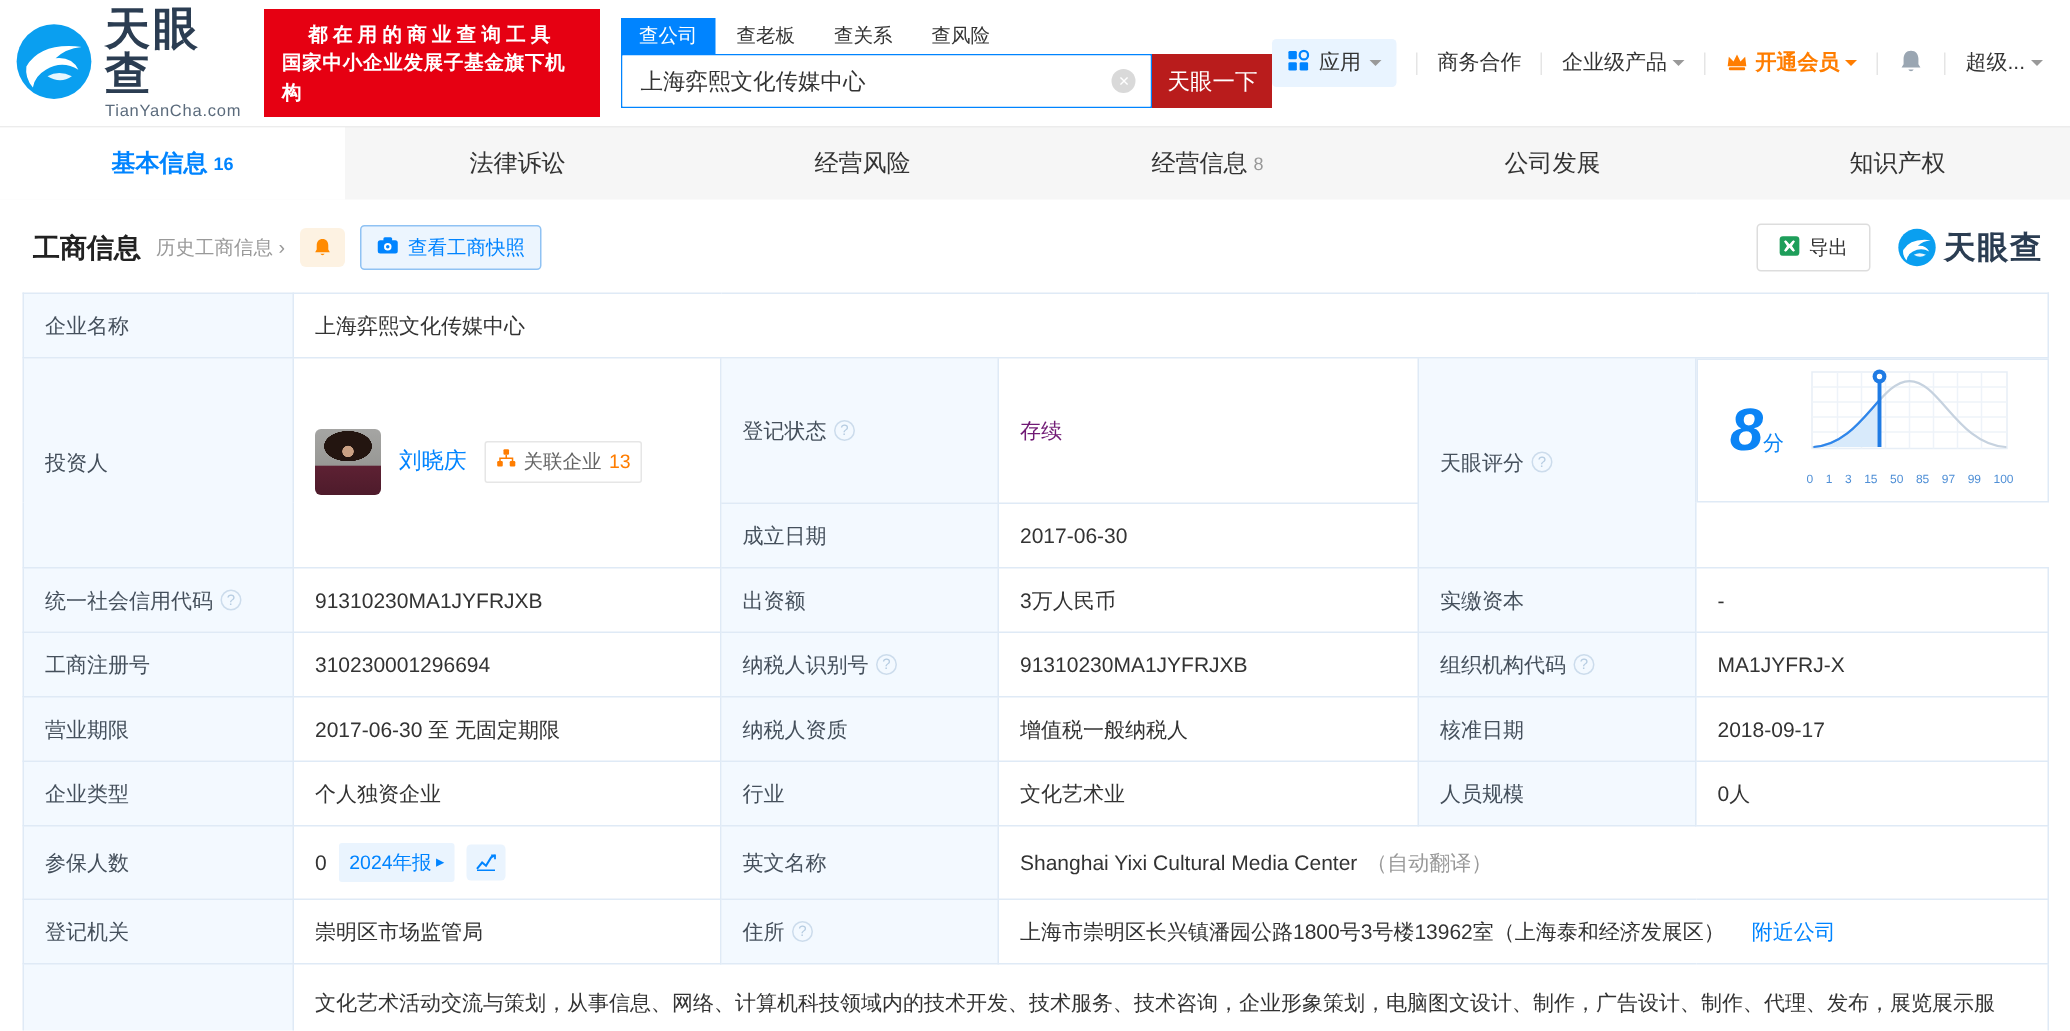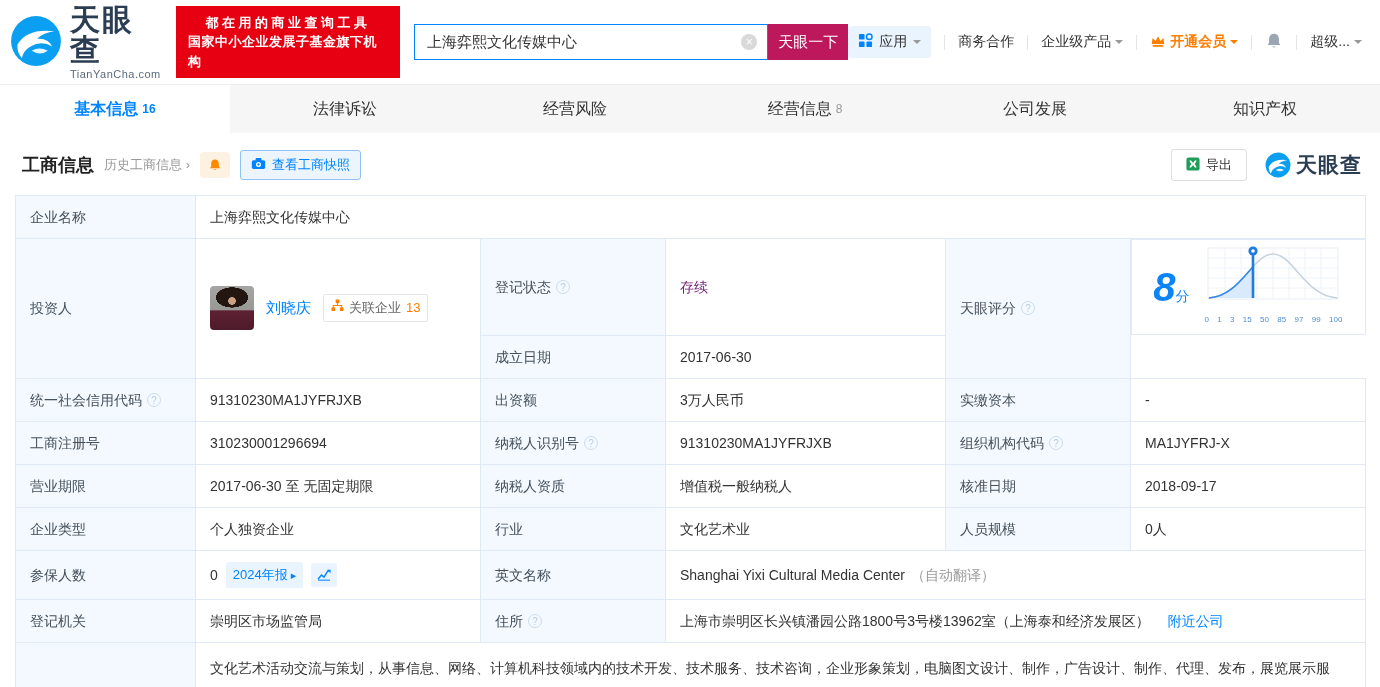--- a/index.html
+++ b/index.html
@@ -18,21 +18,21 @@
   .banner .l1 { font-size: 13px; font-weight: 700; letter-spacing: 3.5px; text-align: center; }
   .banner .l2 { font-size: 13px; font-weight: 700; letter-spacing: .5px; }
   .search-area { margin-left: 14px; width: 440px; }
   .search-tabs { display: flex; gap: 2px; }
   .search-tab { font-size: 13px; padding: 3px 12px; color: #333; cursor: pointer; }
   .search-tab.active { background: #0084ff; color: #fff; }
   .search-box { display: flex; height: 36px; }
   .input-wrap { position: relative; flex: 1; border: 1px solid #0084ff; background: #fff; }
   .input-wrap input { width: 100%; height: 100%; border: none; outline: none; font-size: 15px; padding: 0 34px 0 12px; color: #333; font-family: inherit; }
   .clear-btn { position: absolute; right: 10px; top: 50%; transform: translateY(-50%); width: 16px; height: 16px; border-radius: 50%; background: #d9d9d9; color: #fff; font-size: 12px; line-height: 16px; text-align: center; cursor: pointer; }
-  .search-btn { width: 80px; background: #be185d; color: #fff; border: none; font-size: 15px; cursor: pointer; font-family: inherit; }
+  .search-btn { width: 80px; background: #b91c1c; color: #fff; border: none; font-size: 15px; cursor: pointer; font-family: inherit; }
   .top-nav { margin-left: auto; display: flex; align-items: center; gap: 13px; white-space: nowrap; }
   .nav-sep { width: 1px; height: 15px; background: #e5e5e5; }
   .apps-btn { display: flex; align-items: center; gap: 6px; background: #e9f4ff; padding: 7px 10px; border-radius: 3px; cursor: pointer; }
   .nav-item { font-size: 14px; color: #333; cursor: pointer; display: flex; align-items: center; gap: 4px; }
   .vip-link { color: #ff7d00; font-weight: 700; }
   .caret { width: 0; height: 0; border: 4px solid transparent; border-top-color: #999; margin-top: 4px; display: inline-block; }
   .caret.orange { border-top-color: #ff7d00; }
   
   .page-tabs { display: flex; background: #f6f6f6; border-top: 1px solid #ececec; }
   .page-tab { flex: 1; height: 48px; display: flex; align-items: center; justify-content: center; gap: 4px; font-size: 16px; color: #333; cursor: pointer; position: relative; }
@@ -100,20 +100,26 @@
     <span class="logo-text">
       <span class="logo-cn">天眼查</span>
       <span class="logo-en">TianYanCha.com</span>
     </span>
   </div>
   <div class="banner">
     <div class="l1">都在用的商业查询工具</div>
     <div class="l2">国家中小企业发展子基金旗下机构</div>
   </div>
   <div class="search-area">
+    <div class="search-tabs">
+      <span class="search-tab active">查公司</span>
+      <span class="search-tab">查老板</span>
+      <span class="search-tab">查关系</span>
+      <span class="search-tab">查风险</span>
+    </div>
     <div class="search-box">
       <div class="input-wrap">
         <input type="text" value="上海弈熙文化传媒中心" style="">
         <span class="clear-btn">×</span>
       </div>
       <button class="search-btn">天眼一下</button>
     </div>
   </div>
   <div class="top-nav">
     <span class="apps-btn">

